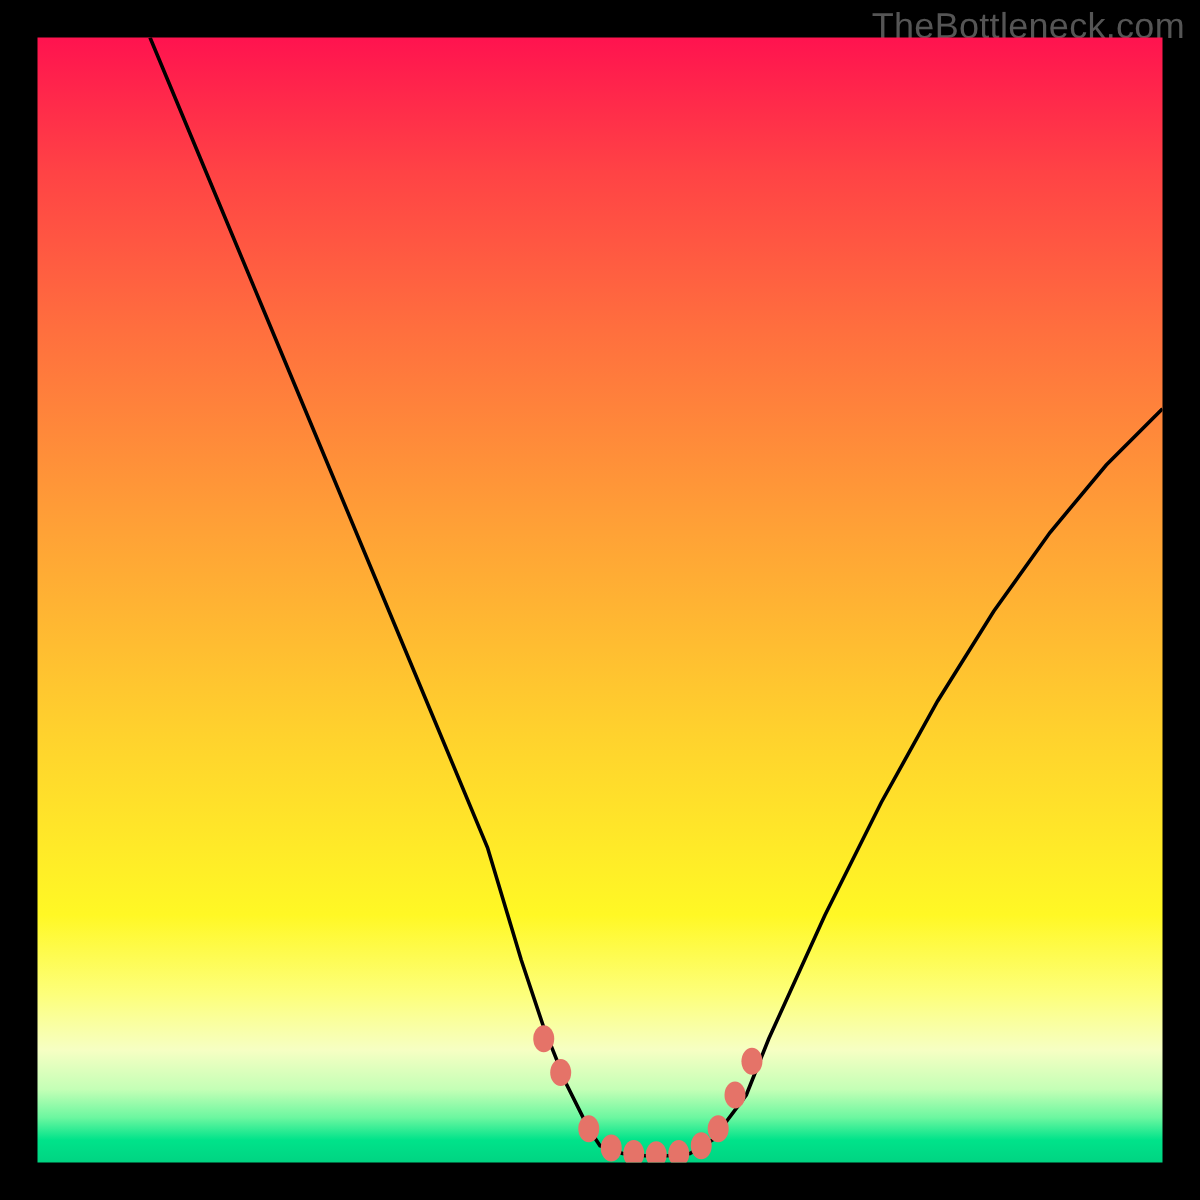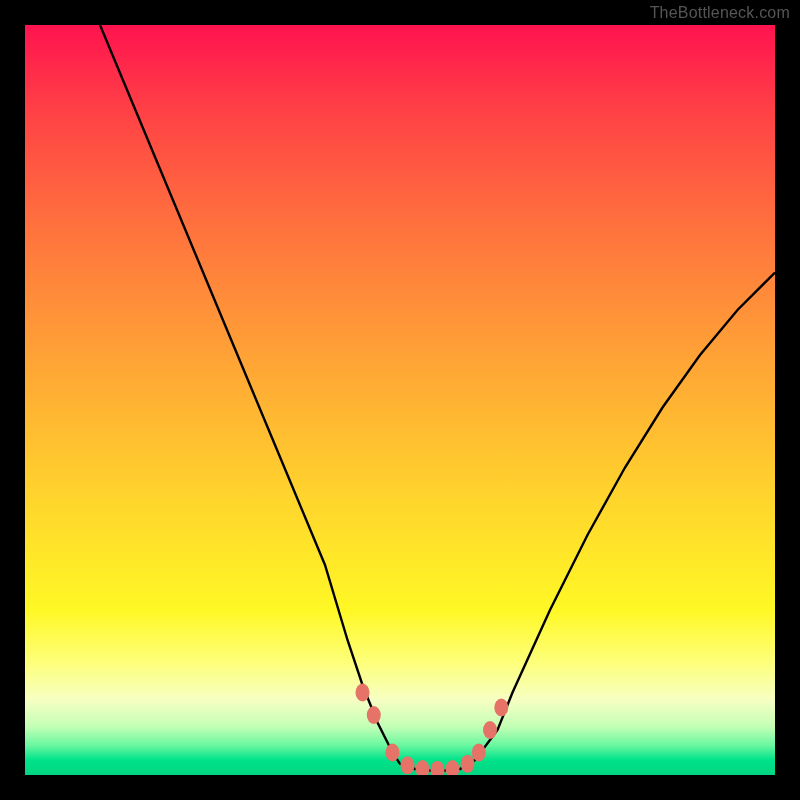--- a/index.html
+++ b/index.html
@@ -39,21 +39,21 @@
       #6cf7a0 96%,
       #00e38a 98%,
       #00d482 100%
     );
   }
   .watermark {
     position: absolute;
     top: 4px;
     right: 10px;
     color: #555;
-    font-size: 16px;
+    font-size: 24px;
     font-weight: 500;
     letter-spacing: 0.2px;
     user-select: none;
   }
   svg.curve {
     position: absolute;
     top: 0;
     left: 0;
     width: 750px;
     height: 750px;

